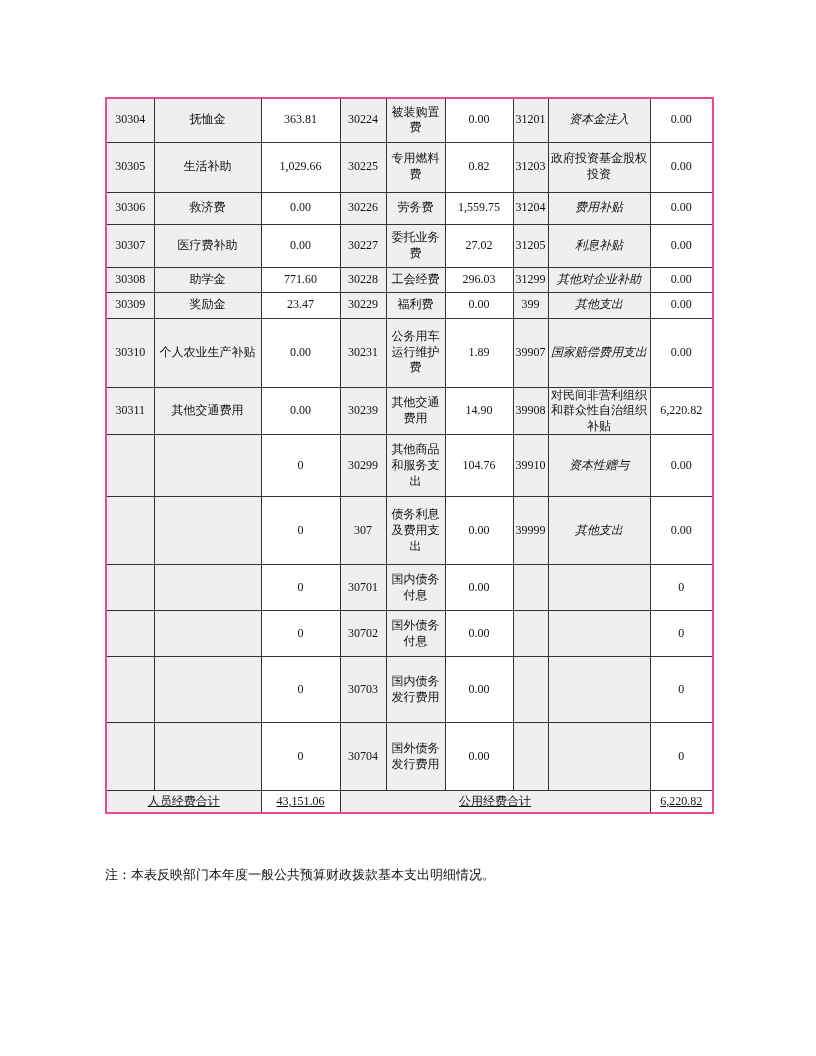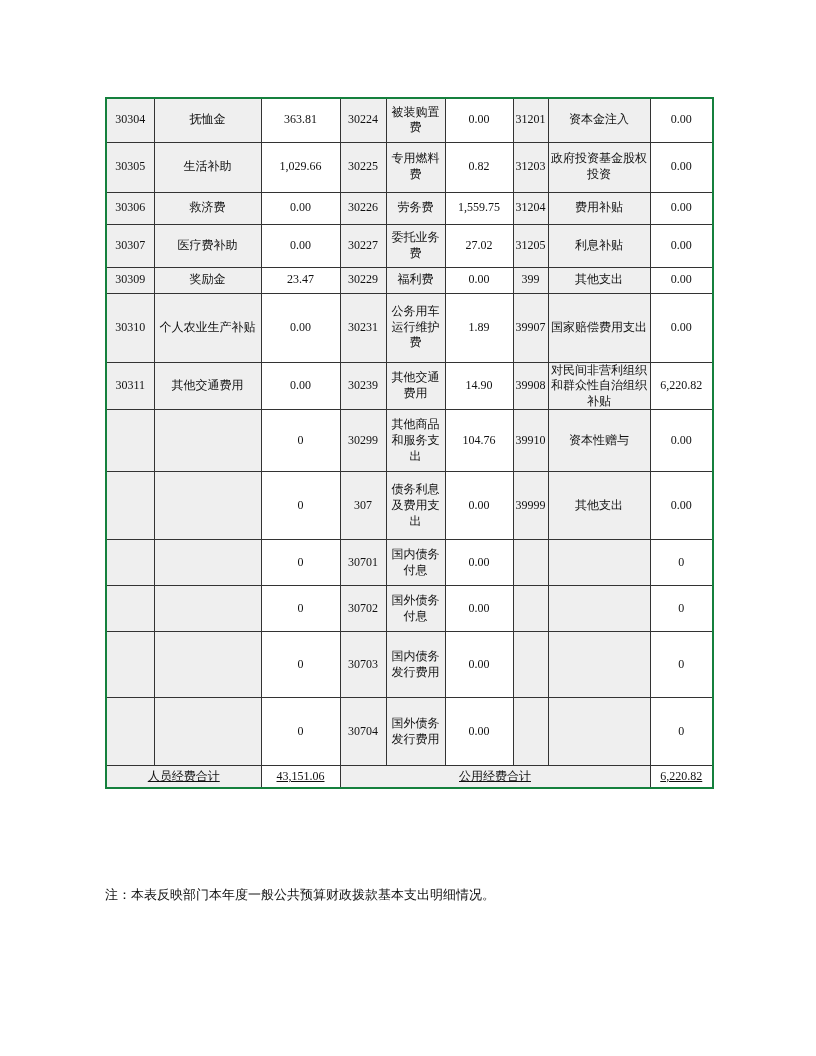--- a/index.html
+++ b/index.html
@@ -14,46 +14,46 @@
     color: #111111;
   }
   .page { position: absolute; inset: 0; background: #ffffff; }
 
   table.grid {
     position: absolute;
     left: 105px; top: 97px;
     width: 608px;
     border-collapse: collapse;
     table-layout: fixed;
-    border: 2px solid #15803d;
+    border: 2px solid #ec4899;
   }
   table.grid td {
     border: 1px solid #333333;
     text-align: center;
     vertical-align: middle;
     padding: 0 2px;
     font-size: 12px;
     line-height: 1.3;
     overflow: hidden;
     word-break: break-all;
   }
   td.shade { background: #efefef; }
   td.val   { background: #ffffff; }
-  td.fs-m  { font-size: 10px; }
+  td.fs-m  { font-size: 10px; font-style: italic; }
   td.fs-s  { font-size: 9.5px; }
   td.col2  { padding: 0 8px; }
   td.col8  { padding: 0 4px; }
   td.col9  { padding: 0 1px; }
 
   tr.footer-row { height: 22px; text-decoration: underline; }
   tr.footer-row td { font-size: 12px; }
 
   .note {
     position: absolute;
-    left: 105px; top: 886px;
+    left: 105px; top: 866px;
     width: 610px;
     font-size: 13px;
     line-height: 1.4;
     color: #111111;
     text-align: left;
   }
 </style>
 </head>
 <body>
 
@@ -109,20 +109,31 @@
           <td class="shade col1">30307</td>
           <td class="shade col2">医疗费补助</td>
           <td class="val col3">0.00</td>
           <td class="shade col4">30227</td>
           <td class="shade col5">委托业务费</td>
           <td class="val col6">27.02</td>
           <td class="shade col7 fs-s">31205</td>
           <td class="shade col8 fs-m">利息补贴</td>
           <td class="val col9">0.00</td>
         </tr>
+        <tr style="height: 25px;">
+          <td class="shade col1">30308</td>
+          <td class="shade col2">助学金</td>
+          <td class="val col3">771.60</td>
+          <td class="shade col4">30228</td>
+          <td class="shade col5">工会经费</td>
+          <td class="val col6">296.03</td>
+          <td class="shade col7 fs-s">31299</td>
+          <td class="shade col8 fs-m">其他对企业补助</td>
+          <td class="val col9">0.00</td>
+        </tr>
         <tr style="height: 26px;">
           <td class="shade col1">30309</td>
           <td class="shade col2">奖励金</td>
           <td class="val col3">23.47</td>
           <td class="shade col4">30229</td>
           <td class="shade col5">福利费</td>
           <td class="val col6">0.00</td>
           <td class="shade col7 fs-s">399</td>
           <td class="shade col8 fs-m">其他支出</td>
           <td class="val col9 fs-s">0.00</td>

